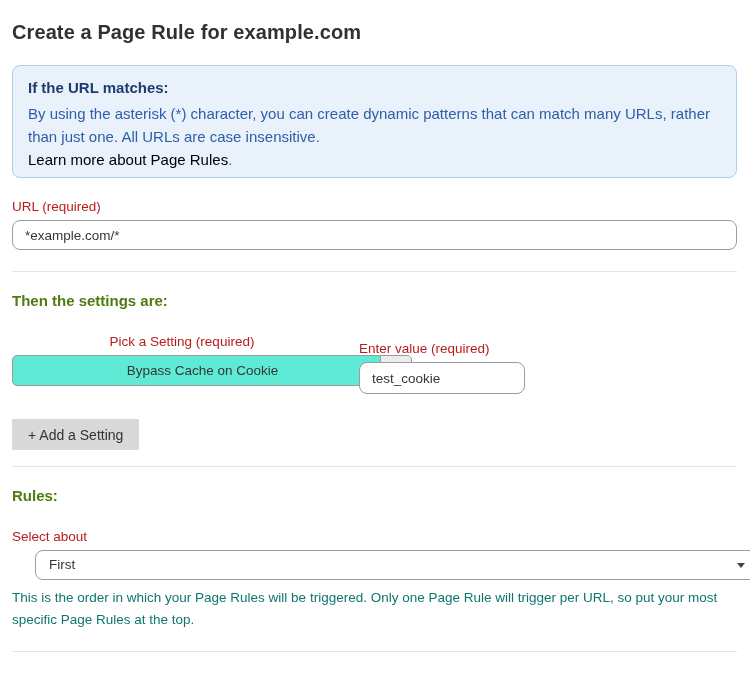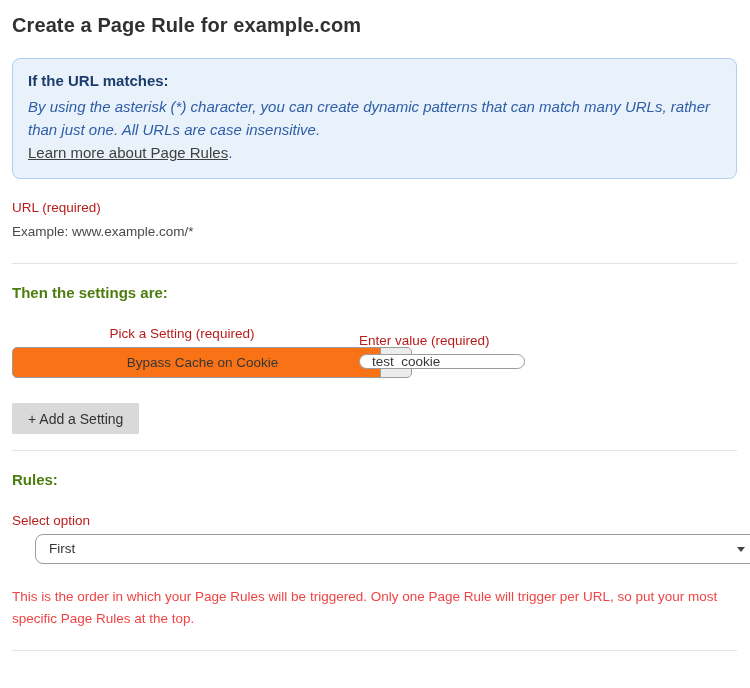--- a/index.html
+++ b/index.html
@@ -9,49 +9,47 @@
     height: 688px;
     font-family: "Liberation Sans", sans-serif;
     color: #363636;
     padding: 12px 13px 12px 12px;
     overflow: hidden;
   }
   .page-title {
     font-size: 20px;
     font-weight: 700;
     color: #313131;
-    margin-top: 2px;
+    margin-top: 9px;
     margin-bottom: 21px;
     letter-spacing: 0.1px;
   }
   .info-box {
     background: #e9f1fb;
     border: 1px solid #aecff2;
     border-radius: 8px;
-    padding: 13px 16px 14px 15px;
+    padding: 13px 16px 6px 15px;
     margin-bottom: 21px;
   }
   .info-heading {
     font-size: 15px;
     font-weight: 700;
     color: #1d3c6e;
     margin-bottom: 6px;
   }
   .info-body {
     font-size: 15px;
     color: #2f5ea8;
     line-height: 23px;
     max-width: 685px;
-    font-style: italic;
   }
   .info-link {
     font-size: 15px;
-    color: #404040;
+    color: #000000;
     line-height: 23px;
-    text-decoration: underline;
     cursor: pointer;
   }
   .info-link-suffix { font-size: 15px; color: #2f5ea8; text-decoration: none; }
   .field-label {
     font-size: 13.5px;
     color: #b91c1c;
     margin-bottom: 6px;
   }
   .text-input {
     display: block;
@@ -85,21 +83,21 @@
   }
   .settings-row { display: flex; align-items: flex-start; }
   .settings-col-setting { width: 340px; text-align: center; }
   .settings-col-value { margin-left: 7px; margin-top: 7px; }
   .dropdown {
     display: flex;
     width: 400px;
     height: 31px;
     border: 1px solid #9c9c9c;
     border-radius: 5px;
-    background: #f97316;
+    background: #5eead4;
     cursor: pointer;
     overflow: hidden;
   }
   .dropdown-value {
     flex: 1;
     font-size: 13.5px;
     color: #363636;
     line-height: 29px;
     padding-left: 12px;
     white-space: nowrap;
@@ -111,21 +109,21 @@
     display: flex;
     align-items: center;
     justify-content: center;
   }
   .caret-down {
     width: 0; height: 0;
     border-left: 5px solid transparent;
     border-right: 5px solid transparent;
     border-top: 6px solid #555;
   }
-  .value-input { width: 166px; height: 15px; }
+  .value-input { width: 166px; height: 32px; }
   .btn {
     display: inline-block;
     border: none;
     border-radius: 1px;
     height: 31px;
     padding: 0 16px;
     font-family: "Liberation Sans", sans-serif;
     font-size: 14px;
     color: #333;
     background: #d9d9d9;
@@ -152,42 +150,42 @@
     position: absolute;
     right: 14px;
     top: 12px;
     width: 0; height: 0;
     border-left: 4.5px solid transparent;
     border-right: 4.5px solid transparent;
     border-top: 5.5px solid #444;
   }
   .order-help {
     font-size: 13.5px;
-    color: #ef4444;
+    color: #0f766e;
     line-height: 22px;
-    margin-top: 22px;
+    margin-top: 7px;
     max-width: 722px;
   }
   .footer-divider { margin: 20px 0 0 0; }
   .settings-divider { margin-top: 16px; }
 </style>
 </head>
 <body>
 
 <h1 class="page-title">Create a Page Rule for example.com</h1>
 
 <div class="info-box">
   <div class="info-heading">If the URL matches:</div>
   <div class="info-body">By using the asterisk (*) character, you can create dynamic patterns that can match many URLs, rather than just one. All URLs are case insensitive.</div>
   <div><span class="info-link">Learn more about Page Rules</span><span class="info-link-suffix">.</span></div>
 </div>
 
 <div>
   <div class="field-label">URL (required)</div>
-  <div class="help-text">Example: www.example.com/*</div>
+  <input class="text-input" type="text" value="*example.com/*" style="">
 </div>
 
 <hr class="divider">
 
 <div>
   <div class="section-heading">Then the settings are:</div>
   <div class="settings-row">
     <div class="settings-col-setting">
       <div class="field-label">Pick a Setting (required)</div>
       <div class="dropdown">
@@ -202,21 +200,21 @@
       <input class="text-input value-input" type="text" value="test_cookie" style="">
     </div>
   </div>
   <button class="btn add-setting-btn">+ Add a Setting</button>
 </div>
 
 <hr class="divider settings-divider">
 
 <div>
   <div class="section-heading">Rules:</div>
-  <div class="field-label">Select option</div>
+  <div class="field-label">Select about</div>
   <div class="select-box">
     <div class="select-value">First</div>
     <span class="select-caret"></span>
   </div>
   <div class="order-help">This is the order in which your Page Rules will be triggered. Only one Page Rule will trigger per URL, so put your most specific Page Rules at the top.</div>
 </div>
 
 <hr class="divider footer-divider">
 
 </body></html>

